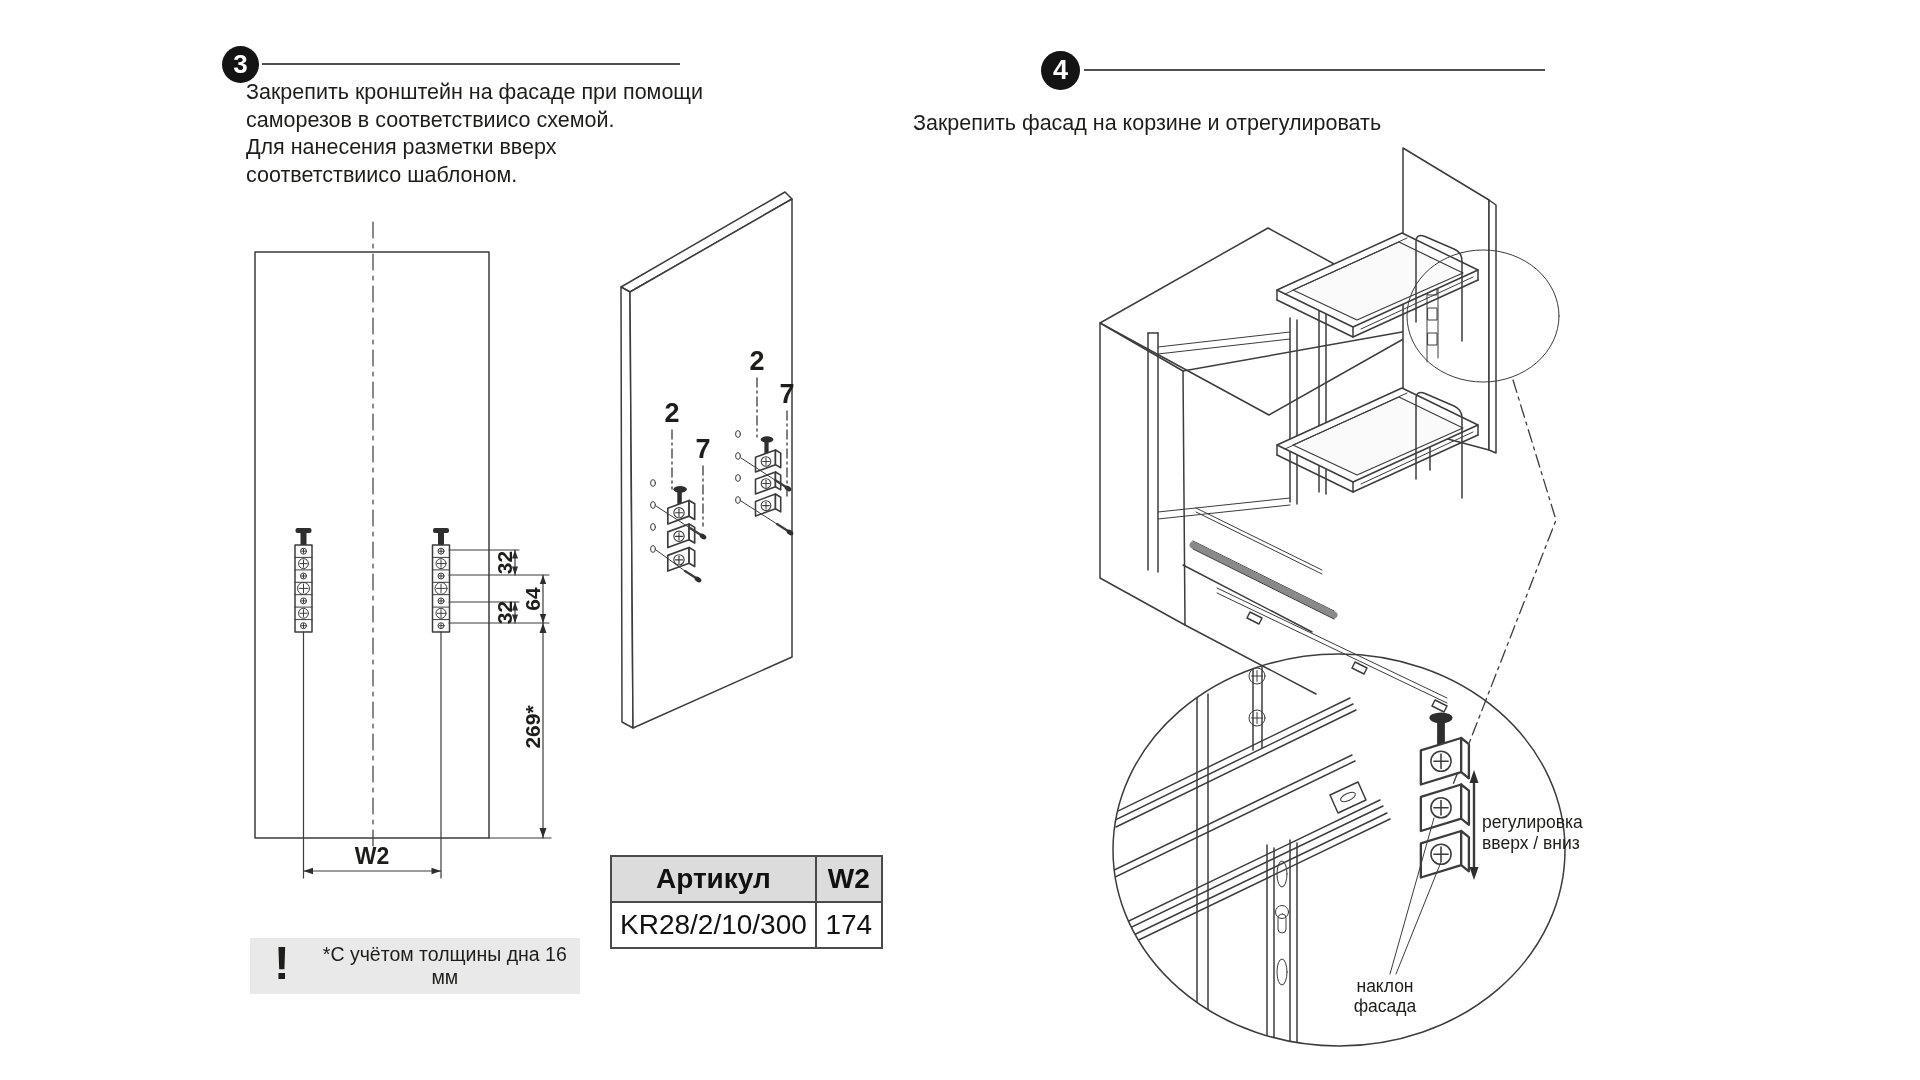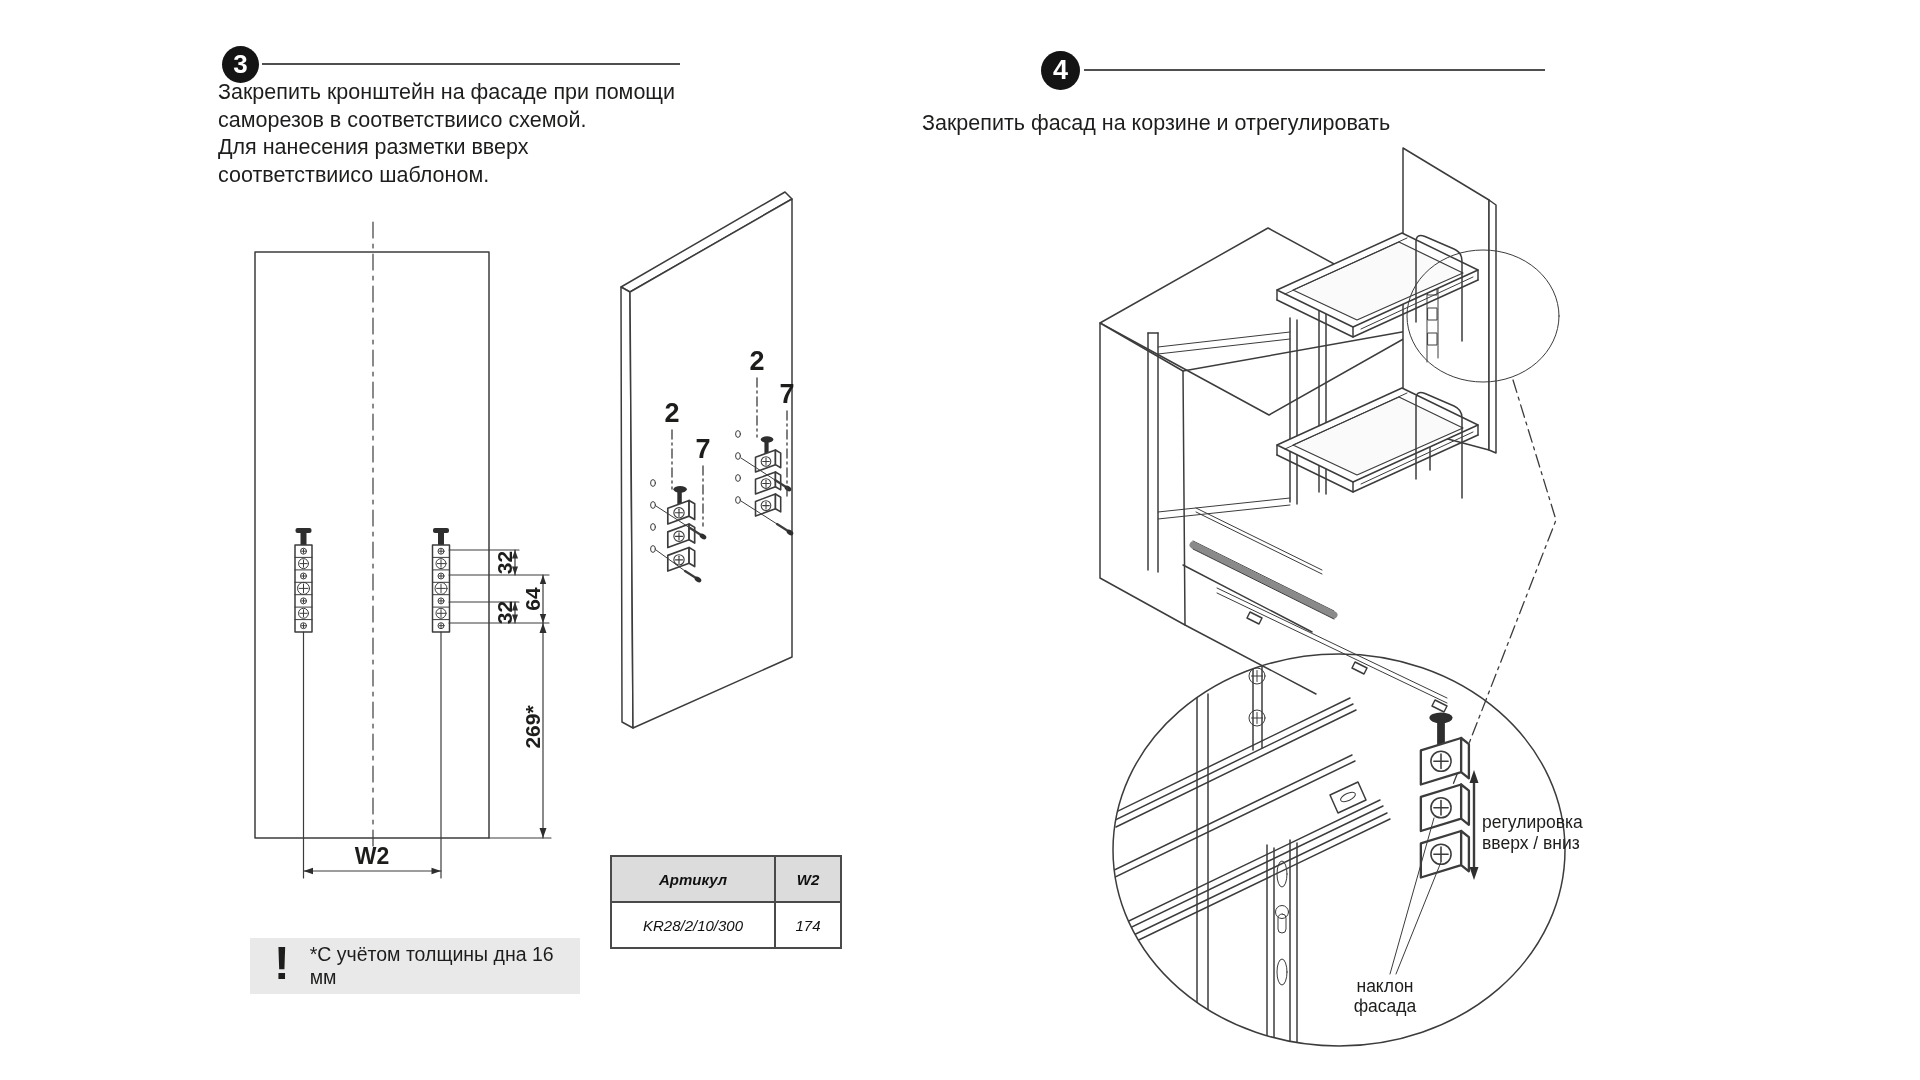--- a/index.html
+++ b/index.html
@@ -1,27 +1,27 @@
 <!DOCTYPE html>
 <html><head>
 <meta charset="utf-8">
 <style>
   html,body{margin:0;padding:0;background:#fff;}
   #page{position:relative;width:1920px;height:1080px;background:#ffffff;overflow:hidden;
         font-family:"Liberation Sans","DejaVu Sans",sans-serif;color:#1d1d1b;}
   .badge{position:absolute;background:#141414;color:#fff;border-radius:50%;
          display:flex;align-items:center;justify-content:center;font-weight:bold;}
   .hrule{position:absolute;height:2px;background:#4f4f4f;}
-  .instr{position:absolute;font-size:21.5px;line-height:27.5px;color:#1d1d1b;}
+  .instr{position:absolute;font-size:21.5px;line-height:27.5px;color:#1d1d1b;margin-left:28px;}
   .note{position:absolute;left:250px;top:938px;width:330px;height:56px;background:#e9e9e9;
         display:flex;align-items:center;}
   .note .mark{font-size:47px;font-weight:bold;margin-left:24px;line-height:0;padding-bottom:6px;}
-  .note .ntxt{font-size:19.5px;margin-left:20px;}
+  .note .ntxt{font-size:19.5px;margin-left:20px;text-align:center;}
   table.parts{position:absolute;left:610px;top:855px;border-collapse:collapse;
-        font-size:15px;color:#111;font-style:italic;}
+        font-size:28px;color:#111;}
   table.parts th,table.parts td{border:2px solid #4a4a4a;text-align:center;height:44px;padding:0 8px;}
   table.parts th{background:#dcdcdc;font-weight:bold;}
   table.parts .c1{width:146px;}
   table.parts .c2{width:48px;}
   svg{position:absolute;}
   svg line,svg polyline,svg polygon,svg path,svg rect,svg circle,svg ellipse{
       stroke:#3c3c3c;stroke-width:1.5;fill:none;stroke-linecap:round;stroke-linejoin:round;}
   svg .wf{fill:#ffffff;}
   svg .floor{fill:#fafafa;stroke-width:1.2;}
   svg .fillc{fill:#2e2e2e;stroke:none;}
@@ -47,21 +47,21 @@
   <div class="hrule" style="left:262px;top:63px;width:418px;"></div>
   <div class="instr" style="left:218px;top:79px;">
     <div>Закрепить кронштейн  на фасаде при помощи</div>
     <div>саморезов  в соответствиисо схемой.</div>
     <div>Для нанесения разметки вверх</div>
     <div>соответствиисо шаблоном.</div>
   </div>
 
   <div class="badge" style="left:1041px;top:51px;width:39px;height:39px;font-size:27px;">4</div>
   <div class="hrule" style="left:1084px;top:69px;width:461px;"></div>
-  <div class="instr" style="left:922px;top:110px;">Закрепить фасад на корзине и отрегулировать</div>
+  <div class="instr" style="left:885px;top:110px;">Закрепить фасад на корзине и отрегулировать</div>
 
   <div class="note">
     <span class="mark">!</span>
     <span class="ntxt">*С учётом толщины дна 16 мм</span>
   </div>
 
   <table class="parts">
     <tbody>
         <tr>
       <th class="c1">Артикул</th>

